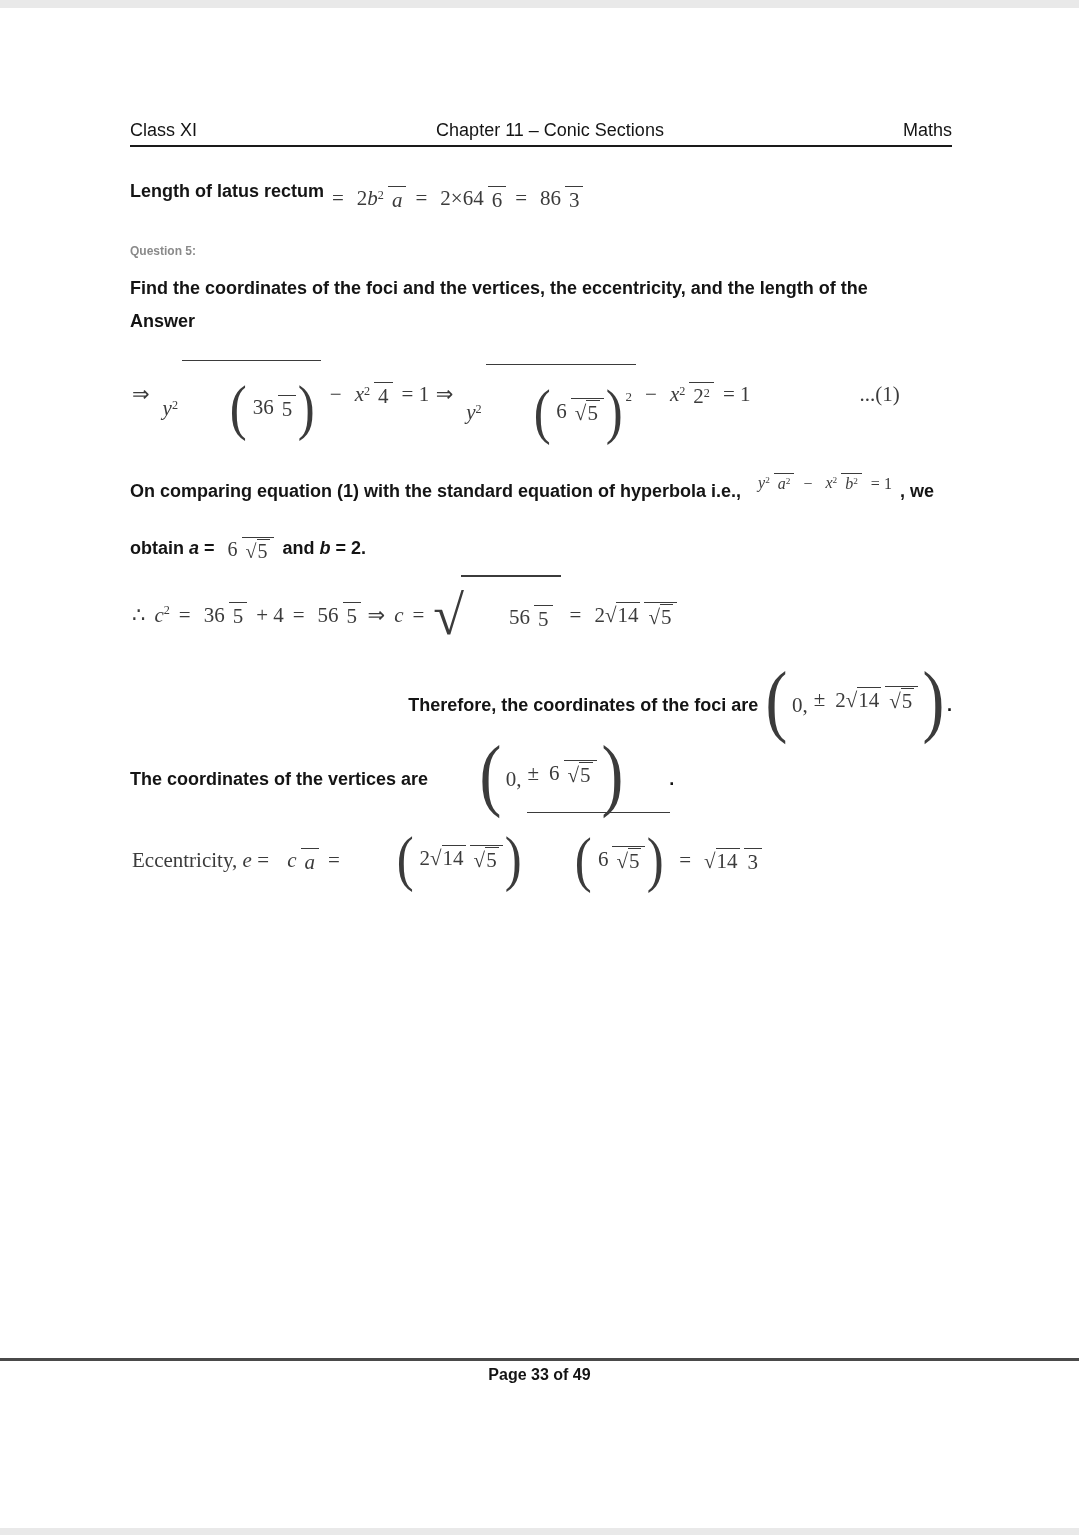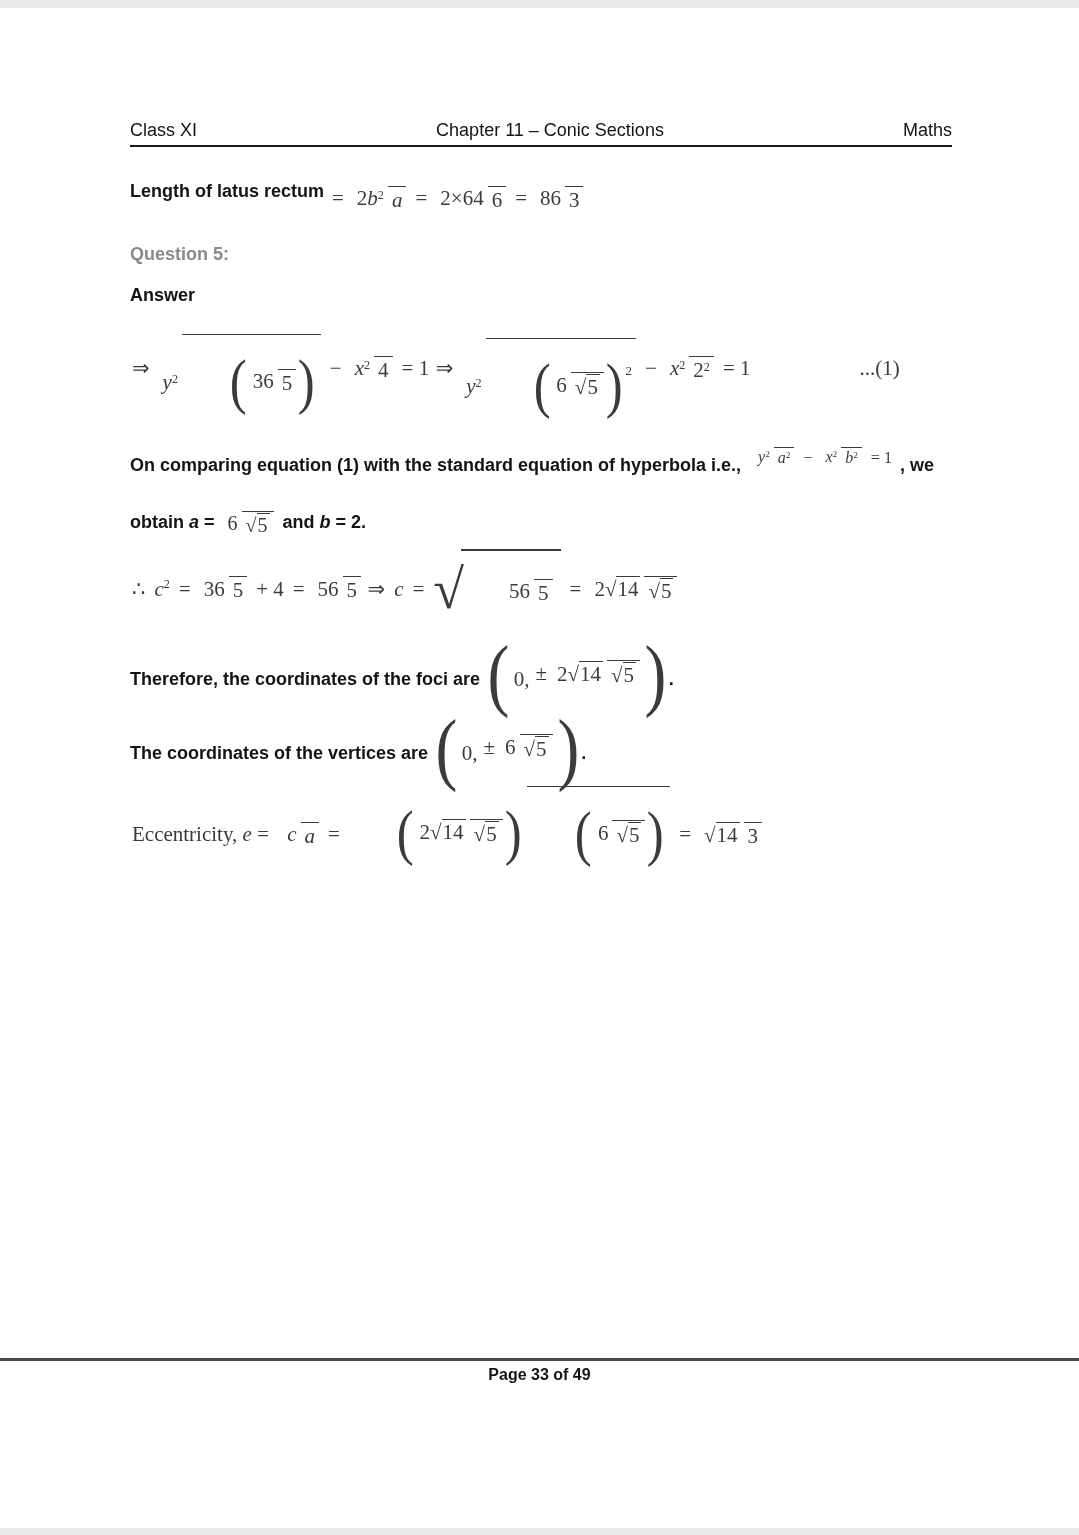--- a/index.html
+++ b/index.html
@@ -19,21 +19,21 @@
   .doc-header {
     margin-top:120px; display:flex; justify-content:space-between; align-items:flex-end;
     font-size:18px; border-bottom:2px solid var(--header-rule,#1a1a1a); padding-bottom:4px;
   }
 
   .t { white-space:pre-wrap; }
   .tline { font-size:18px; line-height:33px; white-space:pre-wrap; margin:0;font-weight:bold; }
   .iv { font-style:italic; }
   sup.s { font-size:12px; line-height:0; }
 
-  .qh { font-weight:bold; font-size:18px; color:var(--question-heading,#8a8a8a); margin:36px 0 14px; }
+  .qh { font-weight:bold; font-size:12px; color:var(--question-heading,#8a8a8a); margin:36px 0 14px; }
 
   
   .math { font-family:"Liberation Serif", serif; color:var(--math-ink,#3b3b3b); }
   .mi { font-style:italic; }
   .msup { font-size:0.58em; vertical-align:0.62em; line-height:0; }
   .dm { font-size:21px; }
   .sm { font-size:16px; }
   .mrow { display:inline-flex; align-items:center; gap:9px; white-space:pre-wrap; }
   .fr { display:inline-flex; flex-direction:row; align-items:center; line-height:1.15; }
   .fr > .nu { padding:0 4px 1px; text-align:center; }
@@ -62,22 +62,22 @@
   .eqlabel { margin-left:100px; font-size:21px; }
 
   .cmp-math { margin:0 8px 14px; }
   .fr .msup { vertical-align:0.5em; }
 
   #obtain { margin-top:24px; }
   #obtain .fr { margin:0 4px 2px; font-size:20px; }
   #know { margin-top:8px; }
   #c2row { margin-top:12px; }
   #crow { margin-top:10px; }
-  #foci { margin-top:16px; }
-  #vertices { margin-top:24px; }
+  #foci { margin-top:16px;justify-content:flex-end; }
+  #vertices { margin-top:24px;gap:44px; }
   #ecc { margin-top:16px; }
   .bigexpr { margin-bottom:-6px; }
   .bigexpr .inner { display:inline-flex; align-items:center; gap:6px; padding:0 2px; }
   .bigexpr .zero { position:relative; top:6px; }
 
   .footer-rule { position:absolute; left:0; top:1358px; width:1079px; height:3px; background:var(--footer-rule,#4a4a4a); }
   .page-num { position:absolute; left:0; top:1366px; width:1079px; text-align:center; font-weight:bold; font-size:16px; }
 </style>
 </head>
 <body style="--question-heading: #8a8a8a; --math-ink: #3b3b3b; --body-ink: #141414; --header-rule: #1a1a1a; --footer-rule: #4a4a4a; --page-edge: #e9e9e9;">
@@ -110,20 +110,21 @@
       <span>=</span>
       <span class="fr">
         <span class="nu">86</span>
         <span class="de">3</span>
       </span>
     </span>
   </div>
 
   
   <div class="qh">Question 5:</div>
+  <p class="tline">Find the coordinates of the foci and the vertices, the eccentricity, and the length of the</p>
   <p class="tline">Answer</p>
 
   
   <div id="eq1" class="math dm mrow eqrow">
     <span>⇒</span>
     <span class="fr shift">
       <span class="nu"><span class="mi">y</span><span class="msup">2</span></span>
       <span class="de">
         <span class="pg">
           <span class="bp bp62">(</span>

